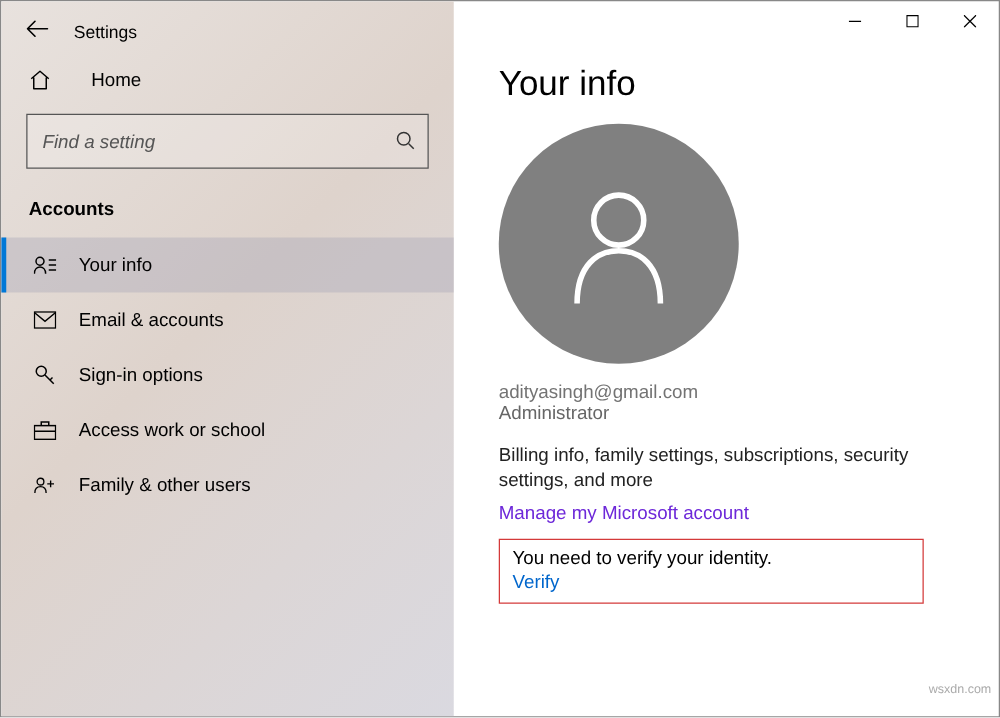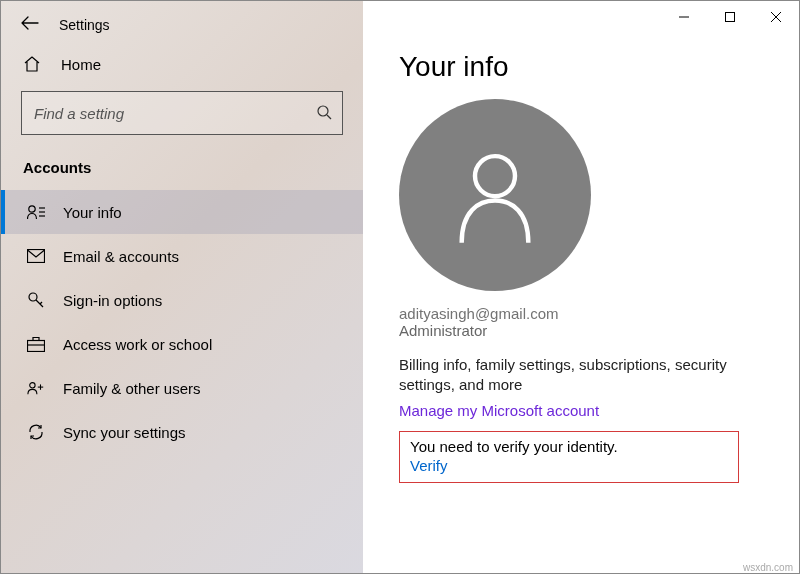--- a/index.html
+++ b/index.html
@@ -5,42 +5,42 @@
   * { box-sizing: border-box; }
   html, body { margin: 0; padding: 0; font-family: "Segoe UI", Arial, sans-serif; font-size: 14px; color: #000; }
   .window { width: 800px; height: 574px; border: 1px solid #888; position: relative; display: flex; flex-direction: column; background: #fff; overflow: hidden; }
   .titlebar { height: 32px; display: flex; align-items: center; justify-content: flex-end; background: transparent; position: absolute; top: 0; right: 0; z-index: 10; }
   .winbtn { width: 46px; height: 32px; display: flex; align-items: center; justify-content: center; font-size: 10px; background: transparent; border: none; }
   .body { display: flex; flex: 1; height: 100%; }
   .sidebar { width: 362px; height: 100%; padding-top: 0; background: linear-gradient(135deg, #e8e2de 0%, #ded3cc 45%, #dad9e0 100%); position: relative; }
   .sidebar-top { display: flex; align-items: flex-end; gap: 20px; padding: 14px 20px 10px 20px; }
   .back-arrow { font-size: 18px; line-height: 1; }
   .sidebar-title { font-size: 14px; }
-  .home-row { display: flex; align-items: center; gap: 20px; padding: 12px 22px; font-size: 15px; }
+  .home-row { display: flex; align-items: center; gap: 32px; padding: 12px 22px; font-size: 15px; }
   .search-row { padding: 6px 20px 14px 20px; }
   .search-box { width: 100%; height: 44px; border: 1px solid #555; display: flex; align-items: center; padding: 0 10px; background: rgba(255,255,255,0.2); }
   .search-box input { flex: 1; border: none; background: transparent; outline: none; font-size: 15px; color: #444; font-style: normal; }
   .search-box input::placeholder { color: #555; font-style: italic; }
   .section-header { padding: 10px 22px 14px 22px; font-weight: 600; font-size: 15px; }
   .nav-item { display: flex; align-items: center; gap: 18px; padding: 13px 22px; font-size: 15px; border-left: 4px solid transparent; }
   .nav-item.active { background: rgba(160,160,180,0.35); border-left: 4px solid #0078d7; }
   .nav-icon { width: 18px; height: 18px; display: flex; align-items: center; justify-content: center; }
   .content { flex: 1; padding: 50px 28px 10px 36px; overflow: hidden; }
   .content h1 { font-weight: 400; font-size: 28px; margin: 0 0 16px 0; }
   .avatar { width: 192px; height: 192px; border-radius: 50%; background: #808080; display: flex; align-items: center; justify-content: center; margin-bottom: 14px; }
   .avatar svg { width: 90px; height: 100px; }
   .display-name { font-size: 20px; font-weight: 600; margin: 4px 0 2px 0; }
   .email { font-size: 15px; color: #737373; }
   .role { font-size: 15px; color: #666; margin-bottom: 16px; }
   .desc { font-size: 15px; color: #222; margin-bottom: 6px; max-width: 370px; line-height: 1.35; }
   .link { color: #6d28d9; font-size: 15px; cursor: pointer; margin-bottom: 12px; display: inline-block; }
   .verify-box { border: 1px solid #d43a3a; padding: 6px 10px 8px 10px; max-width: 340px; }
   .verify-box .msg { font-size: 15px; margin-bottom: 2px; }
   .verify-box .vlink { color: #0066cc; font-size: 15px; cursor: pointer; }
-  .watermark { position: absolute; bottom: 0; right: 6px; font-size: 10px; color: #aaa; }
+  .watermark { position: absolute; bottom: 16px; right: 6px; font-size: 10px; color: #aaa; }
 </style>
 </head>
 <body>
 
 <div class="window">
 
   <div class="titlebar">
     <button class="winbtn">
       <svg width="10" height="10">
           <line x1="0" y1="5" x2="10" y2="5" stroke="#000" stroke-width="1"></line>
@@ -143,30 +143,20 @@
           <svg width="20" height="16" viewBox="0 0 20 16">
               <circle cx="6" cy="5" r="3" stroke="#000" stroke-width="1.2" fill="none"></circle>
               <path d="M1 15 C1 11 3.5 9.5 6 9.5 C8.5 9.5 11 11 11 15" stroke="#000" stroke-width="1.2" fill="none"></path>
               <line x1="15" y1="4" x2="15" y2="10" stroke="#000" stroke-width="1.2"></line>
               <line x1="12" y1="7" x2="18" y2="7" stroke="#000" stroke-width="1.2"></line>
             </svg>
         </span>
         <span>Family &amp; other users</span>
       </div>
 
-      <div class="nav-item">
-        <span class="nav-icon">
-          <svg width="18" height="18" viewBox="0 0 18 18">
-              <path d="M3 9 A6 6 0 0 1 14 5 M15 9 A6 6 0 0 1 4 13" stroke="#000" stroke-width="1.2" fill="none"></path>
-              <path d="M14 2 L14 5 L11 5" stroke="#000" stroke-width="1.2" fill="none"></path>
-              <path d="M4 16 L4 13 L7 13" stroke="#000" stroke-width="1.2" fill="none"></path>
-            </svg>
-        </span>
-        <span>Sync your settings</span>
-      </div>
     </div>
 
     <div class="content">
       <h1>Your info</h1>
 
       <div class="avatar">
         <svg viewBox="0 0 80 90">
           <circle cx="40" cy="28" r="18" stroke="#fff" stroke-width="4" fill="none"></circle>
           <path d="M10 88 C10 60 25 50 40 50 C55 50 70 60 70 88" stroke="#fff" stroke-width="4" fill="none"></path>
         </svg>

